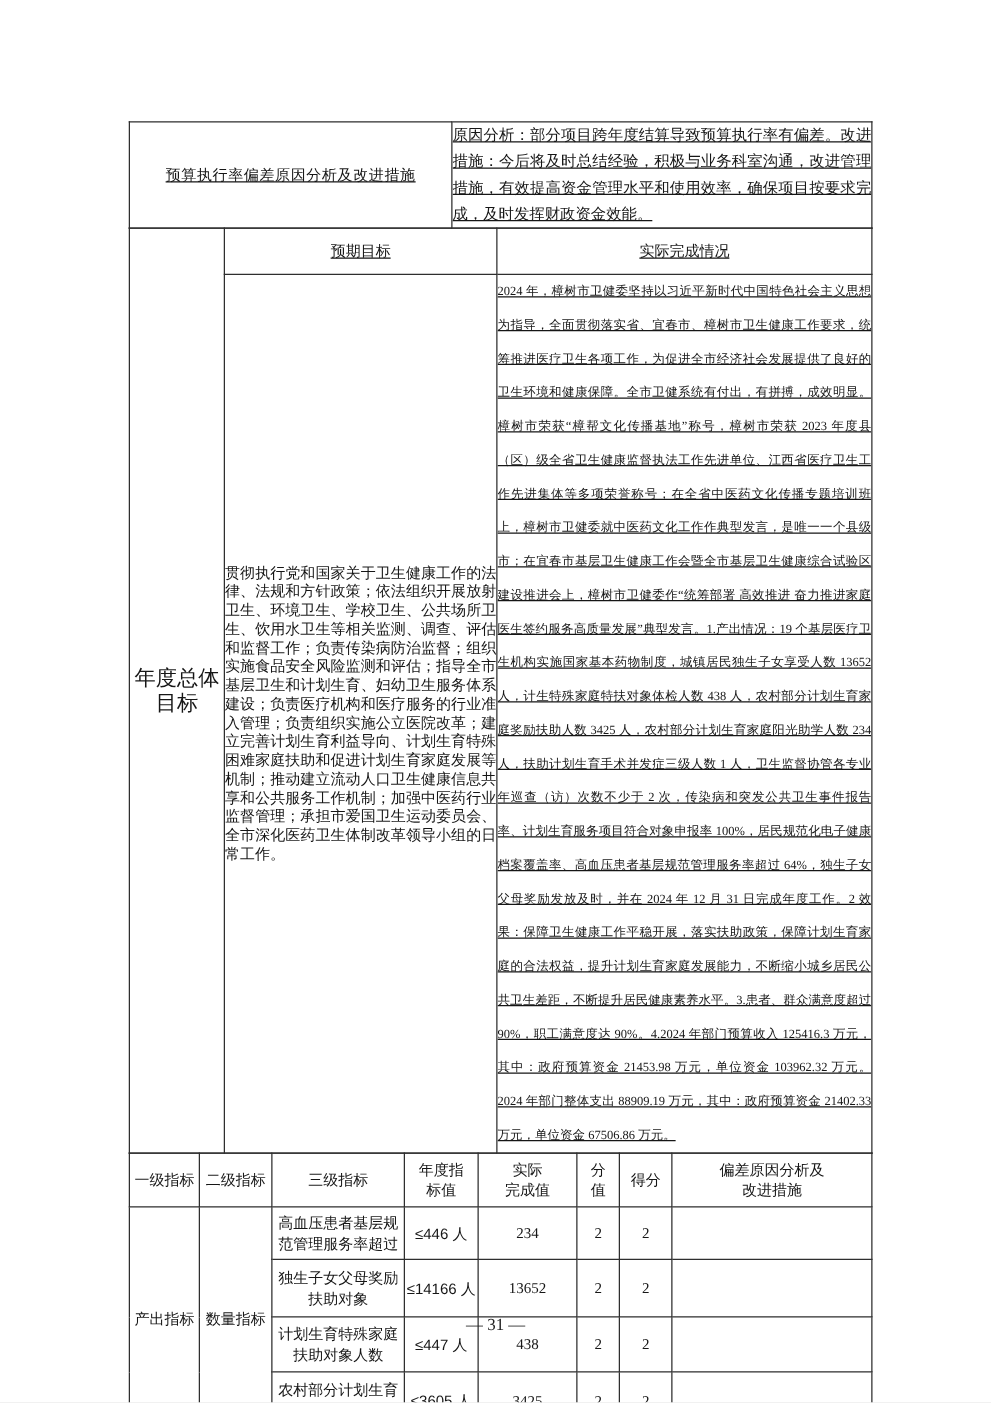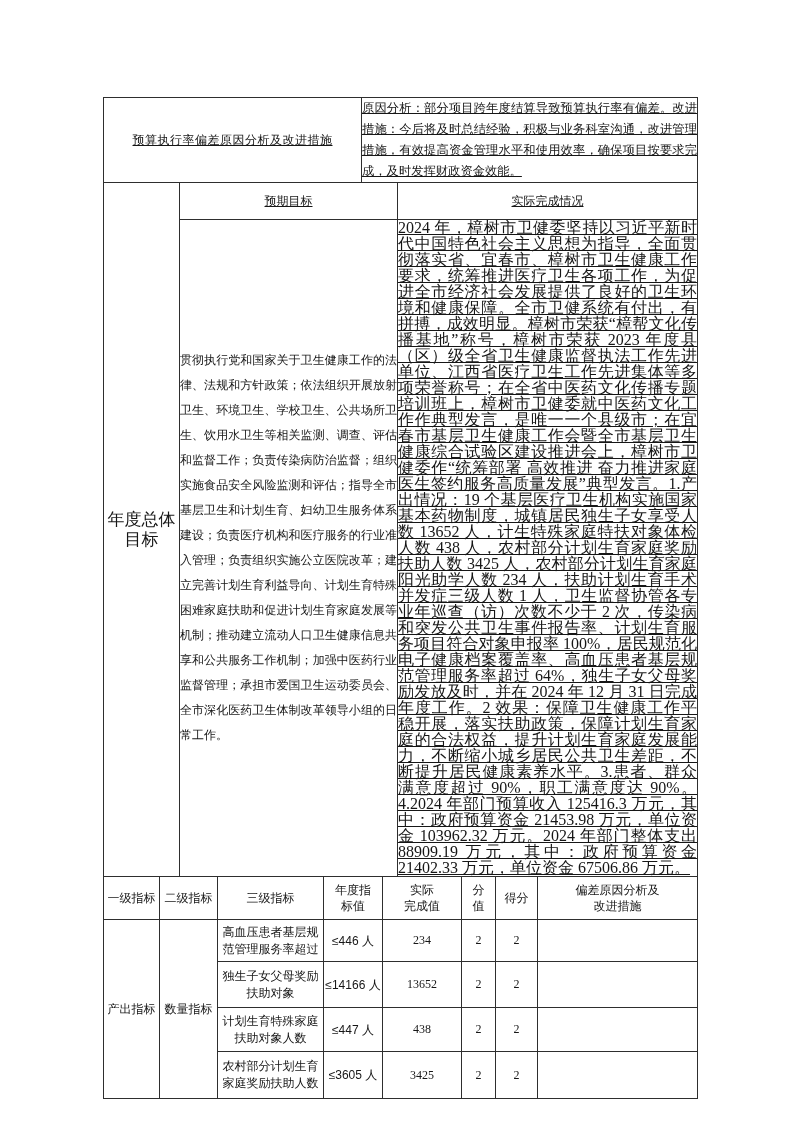--- a/index.html
+++ b/index.html
@@ -38,22 +38,22 @@
 
   
   .rowA-label { font-size:12px; letter-spacing:0.5px;text-align:center; }
   .rowA-text  { font-size:12.3px; line-height:21px; padding:3px 6px 3px 6px; vertical-align:middle; }
 
   
   .colhead { font-size:12px; }
 
   
   .goal-label   { font-size:17px; line-height:20px; }
-  .expected-txt { font-size:12px; line-height:25px; padding:4px 10px; }
-  .actual-txt   { font-size:16px; line-height:16px; padding:4px 7px; }
+  .expected-txt { font-size:12px; line-height:15px; padding:4px 10px; }
+  .actual-txt   { font-size:10px; line-height:27px; padding:4px 7px; }
 
   
   .t3 th { font-size:12px; line-height:16px; vertical-align:middle; text-align:center;
            font-family:"Liberation Sans","DejaVu Sans",sans-serif; }
   .t3 td { font-size:12px; vertical-align:middle; text-align:center; }
   .ind-name { font-size:11.8px; line-height:17px; padding:2px 6px; }
   .ind-target { font-size:11.8px; line-height:16px; padding:2px 5px; }
   .num { font-family:"Liberation Serif","DejaVu Serif",serif; font-size:12px; }
 
   .footer {
@@ -161,13 +161,14 @@
         <td class="hei ind-target">≤3605 人</td>
         <td class="num">3425</td>
         <td class="num">2</td>
         <td class="num">2</td>
         <td></td>
       </tr>
     </tbody>
       </table>
   </div>
 
+  <div class="footer">— 31 —</div>
 </div>
 
 </body></html>

